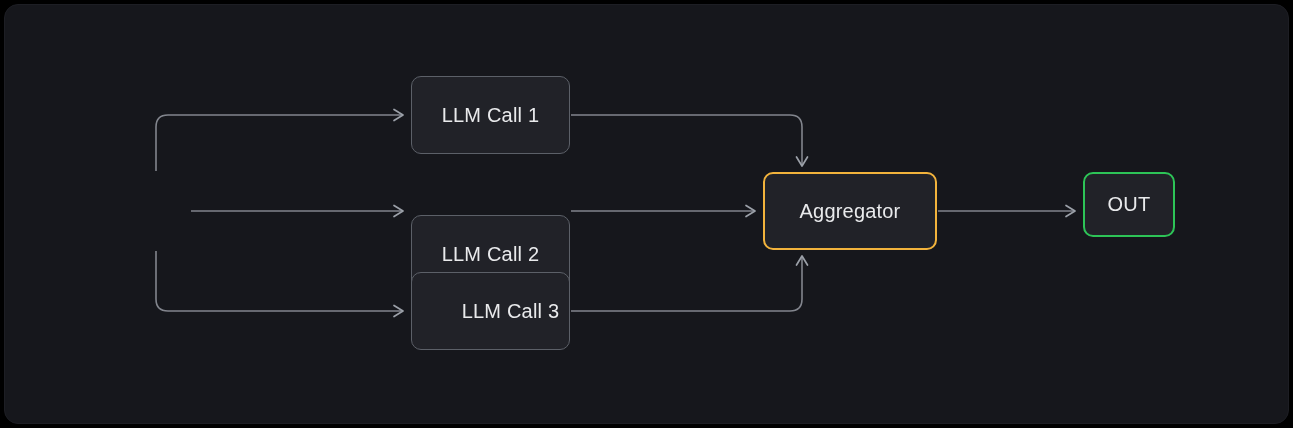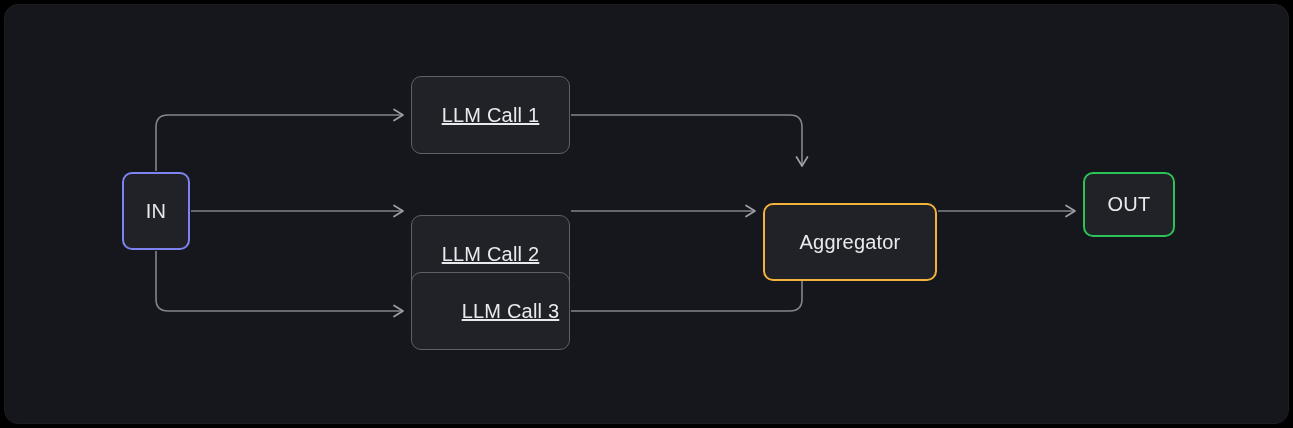--- a/index.html
+++ b/index.html
@@ -42,21 +42,21 @@
     border: 2px solid #5c6068;
     border-radius: 10px;
     display: flex;
     align-items: center;
     justify-content: center;
     color: #e9eaec;
     font-size: 20px;
     letter-spacing: 0.2px;
     white-space: nowrap;
   }
-  .node--thin { border-width: 1.5px; text-decoration: underline; }
+  .node--thin { border-width: 1.5px; }
   .node-in         { left: 122px; top: 172px; width: 68px;  height: 78px; }
   .node-llm-call-1 { left: 411px; top: 76px;  width: 159px; height: 78px; }
   .node-llm-call-2 { left: 411px; top: 172px; width: 159px; height: 78px; }
   .node-llm-call-3 { left: 411px; top: 272px; width: 159px; height: 78px; padding-left: 40px; }
   .node-aggregator { left: 763px; top: 172px; width: 174px; height: 78px; }
   .node-out        { left: 1083px; top: 172px; width: 92px; height: 65px; }
 </style>
 </head>
 <body>
 
@@ -73,36 +73,33 @@
       <path d="M 156 171 L 156 127 Q 156 115 168 115 L 403 115" marker-end="url(#arrow)"></path>
       <path d="M 191 211 L 403 211" marker-end="url(#arrow)"></path>
       <path d="M 156 251 L 156 299 Q 156 311 168 311 L 403 311" marker-end="url(#arrow)"></path>
       <path d="M 571 115 L 790 115 Q 802 115 802 127 L 802 166" marker-end="url(#arrow)"></path>
       <path d="M 571 211 L 755 211" marker-end="url(#arrow)"></path>
       <path d="M 571 311 L 790 311 Q 802 311 802 299 L 802 256" marker-end="url(#arrow)"></path>
       <path d="M 938 211 L 1075 211" marker-end="url(#arrow)"></path>
     </g>
   </svg>
 
-  <div class="node node-in" style="border-color: rgb(125, 132, 242);">
-    <span>IN</span>
-  </div>
 
   <div class="node node--thin node-llm-call-1" style="border-color: rgb(92, 96, 104);">
     <span>LLM Call 1</span>
   </div>
 
   <div class="node node--thin node-llm-call-2" style="border-color: rgb(92, 96, 104); margin-top: 43px;">
     <span>LLM Call 2</span>
   </div>
 
   <div class="node node--thin node-llm-call-3" style="border-color: rgb(92, 96, 104);">
     <span>LLM Call 3</span>
   </div>
 
-  <div class="node node-aggregator" style="border-color: rgb(242, 179, 60); margin-top: 31px;">
+  <div class="node node-aggregator" style="border-color: rgb(242, 179, 60);">
     <span>Aggregator</span>
   </div>
 
   <div class="node node-out" style="border-color: rgb(45, 196, 87);">
     <span>OUT</span>
   </div>
 </div>
 
 </body></html>

